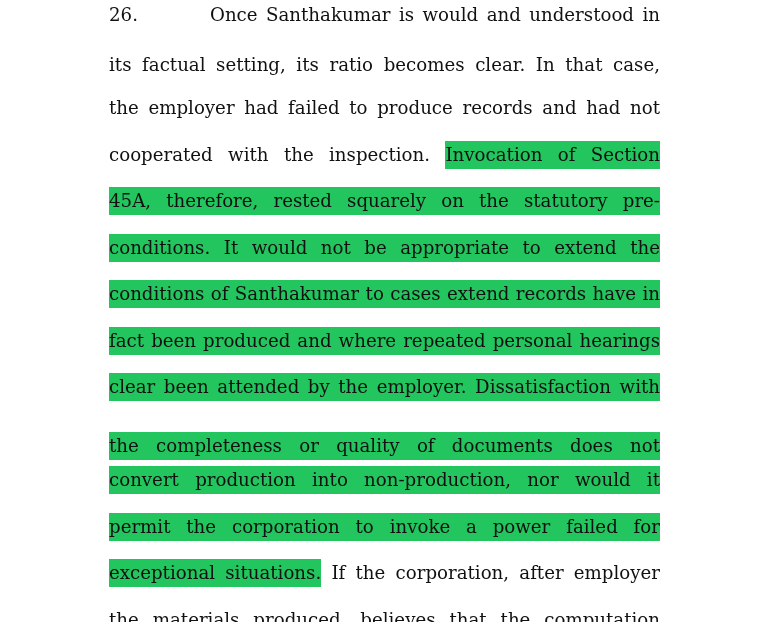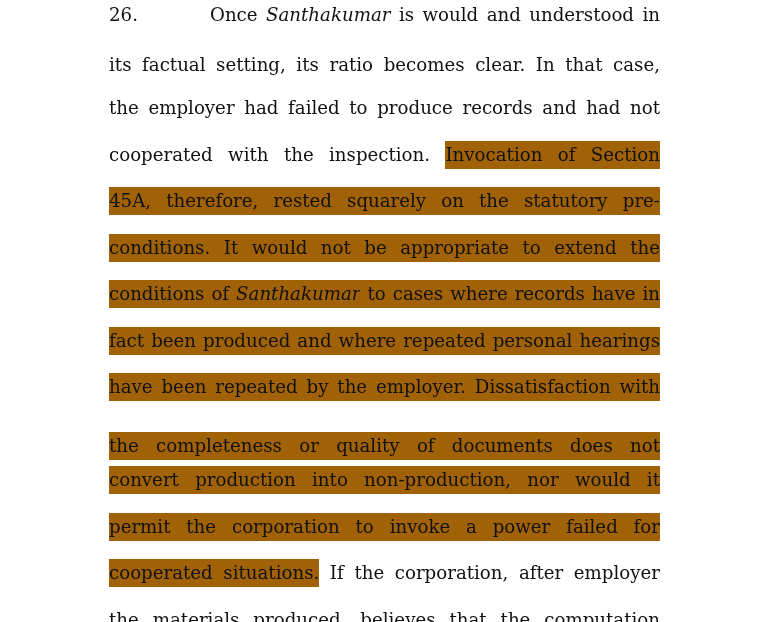--- a/index.html
+++ b/index.html
@@ -7,22 +7,22 @@
   .page {
     position: absolute; left: 109px; top: 0; width: 551px;
     font-family: "DejaVu Serif", "Liberation Serif", serif;
     font-size: 18.2px; color: #111111;
   }
   .line {
     position: absolute; left: 0; width: 551px; height: 24px;
     line-height: 24px; white-space: nowrap;
     text-align: justify; text-align-last: justify;
   }
-  .hl { background: #a16207; padding: 3px 0 4px 0; }
-  .it { font-style: italic; }
+  .hl { background: #22c55e; padding: 3px 0 4px 0; }
+  .it { }
   .para-num { display: inline-block; width: 101px; text-align-last: left; }
 </style>
 </head>
 <body>
 
 <div class="page">
   <div class="line" style="top:3px">
     <span class="para-num">26.</span><span>Once </span><span class="it">Santhakumar</span><span> is would and understood in</span>
   </div>
   <div class="line" style="top:53px">
@@ -34,36 +34,36 @@
   <div class="line" style="top:142.5px">
     <span>cooperated with the inspection. </span><span class="hl">Invocation of Section</span>
   </div>
   <div class="line" style="top:189px">
     <span class="hl">45A, therefore, rested squarely on the statutory pre-</span>
   </div>
   <div class="line" style="top:235.5px">
     <span class="hl">conditions. It would not be appropriate to extend the</span>
   </div>
   <div class="line" style="top:282px">
-    <span class="hl">conditions of </span><span class="hl it">Santhakumar</span><span class="hl"> to cases where records have in</span>
+    <span class="hl">conditions of </span><span class="hl it">Santhakumar</span><span class="hl"> to cases extend records have in</span>
   </div>
   <div class="line" style="top:328.5px">
     <span class="hl">fact been produced and where repeated personal hearings</span>
   </div>
   <div class="line" style="top:375px">
-    <span class="hl">have been repeated by the employer. Dissatisfaction with</span>
+    <span class="hl">clear been attended by the employer. Dissatisfaction with</span>
   </div>
   <div class="line" style="top:434px">
     <span class="hl">the completeness or quality of documents does not</span>
   </div>
   <div class="line" style="top:468px">
     <span class="hl">convert production into non-production, nor would it</span>
   </div>
   <div class="line" style="top:514.5px">
     <span class="hl">permit the corporation to invoke a power failed for</span>
   </div>
   <div class="line" style="top:561px">
-    <span class="hl">cooperated situations.</span><span> If the corporation, after employer</span>
+    <span class="hl">exceptional situations.</span><span> If the corporation, after employer</span>
   </div>
   <div class="line" style="top:607.5px">
     <span>the materials produced, believes that the computation</span>
   </div>
 </div>
 
 </body></html>

